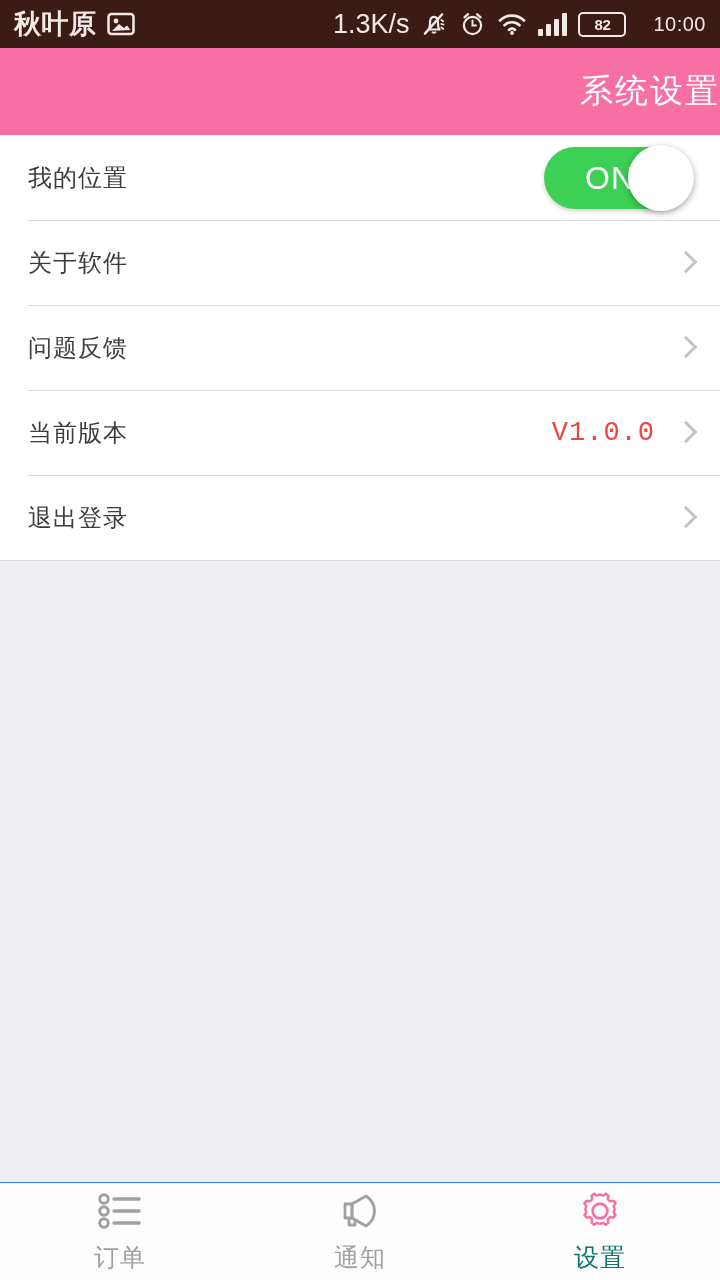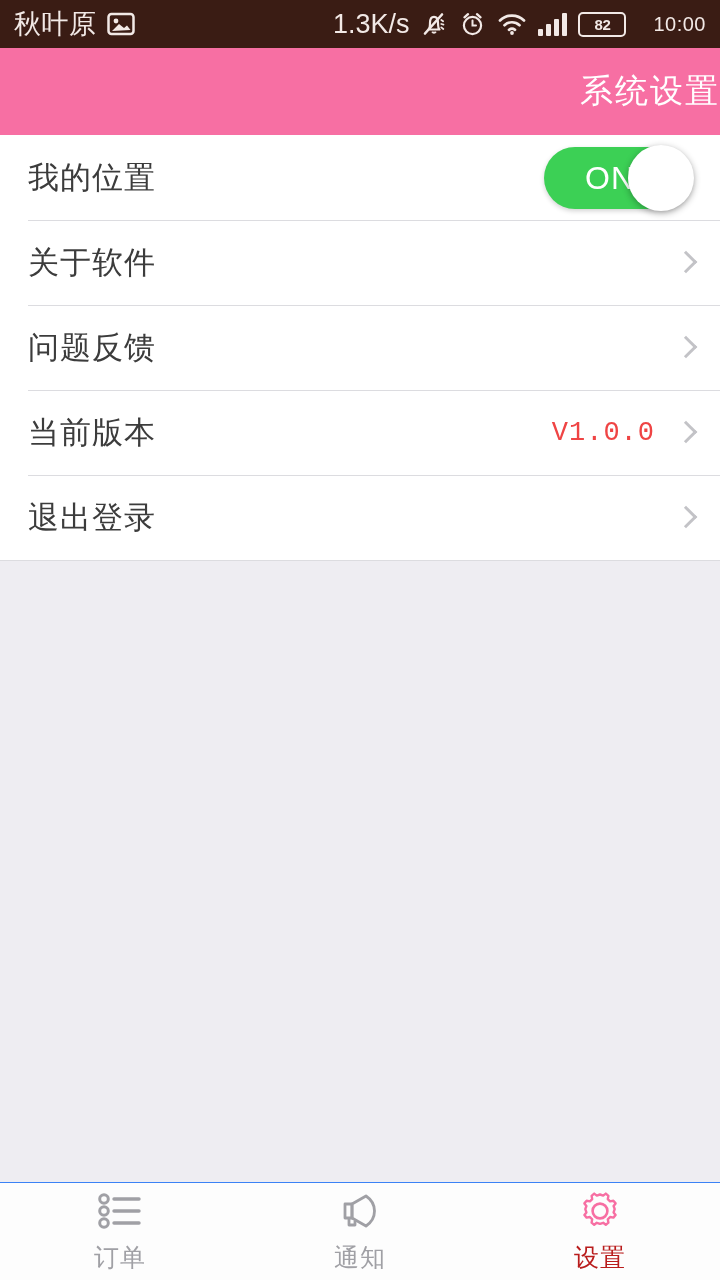--- a/index.html
+++ b/index.html
@@ -10,21 +10,21 @@
     overflow:hidden;
   }
   #app { position:relative; width:720px; height:1280px; display:flex; flex-direction:column; }
 
   
   .statusbar{
     height:48px; background:#3A1C14; color:#F2E9E6;
     display:flex; align-items:center; padding:0 14px;
     flex:0 0 48px; font-size:26px; letter-spacing:.5px;
   }
-  .sb-left{ display:flex; align-items:center; gap:10px; }
+  .sb-left{ display:flex; align-items:center; gap:10px;font-weight:bold; }
   .sb-carrier{ font-size:27px; line-height:1; }
   .sb-spacer{ flex:1 1 auto; }
   .sb-right{ display:flex; align-items:center; gap:11px; }
   .sb-net{ font-size:27px; letter-spacing:0; }
   .sb-clock{ font-size:20px; margin-left:16px; letter-spacing:0.5px; }
   .sb-ico{ display:inline-flex; align-items:center; justify-content:center; }
 
   
   .bars{ display:flex; align-items:flex-end; gap:3px; height:24px; }
   .bars i{ display:block; width:5px; background:#F2E9E6; border-radius:1px; }
@@ -52,21 +52,21 @@
   
   .list{ background:#FFFFFF; flex:0 0 auto; }
   .row{
     position:relative; height:85px; display:flex; align-items:center;
     padding:0 28px; background:#FFFFFF;
   }
   .row + .row::before{
     content:""; position:absolute; left:28px; right:0; top:0;
     height:1px; background:#DCDCE0;
   }
-  .row-label{ font-size:31px; color:#3C3C3C; letter-spacing:1px; }
+  .row-label{ font-size:24px; color:#3C3C3C; letter-spacing:1px; }
   .row-right{ margin-left:auto; display:flex; align-items:center; gap:22px; }
   .row-value{ font-size:27px; color:#ef4444; letter-spacing:1px;font-family:Liberation Mono, monospace; }
 
   .chev{ width:15px; height:26px; position:relative; }
   .chev::before{
     content:""; position:absolute; left:1px; top:4px;
     width:13px; height:13px;
     border-top:3px solid #C3C3C7; border-right:3px solid #C3C3C7;
     transform:rotate(45deg);
   }
@@ -94,21 +94,21 @@
   .tabbar{
     flex:0 0 98px; background:#FDFDFD; border-top:1px solid #3b82f6;
     display:flex; align-items:center;
   }
   .tab{
     flex:1 1 0; height:100%;
     display:flex; flex-direction:column; align-items:center; justify-content:center; gap:9px;
   }
   .tab-ico{ height:42px; display:flex; align-items:center; justify-content:center; }
   .tab-label{ font-size:25px; color:#A0A0A5; letter-spacing:1px; }
-  .tab.active .tab-label{ color:#b91c1c; }
+  .tab.active .tab-label{ color:#0f766e; }
 </style>
 </head>
 <body>
 
 <div id="app">
 
   <div class="statusbar">
     <div class="sb-left">
       <span class="sb-carrier">秋叶原</span>
       <span class="sb-ico">

